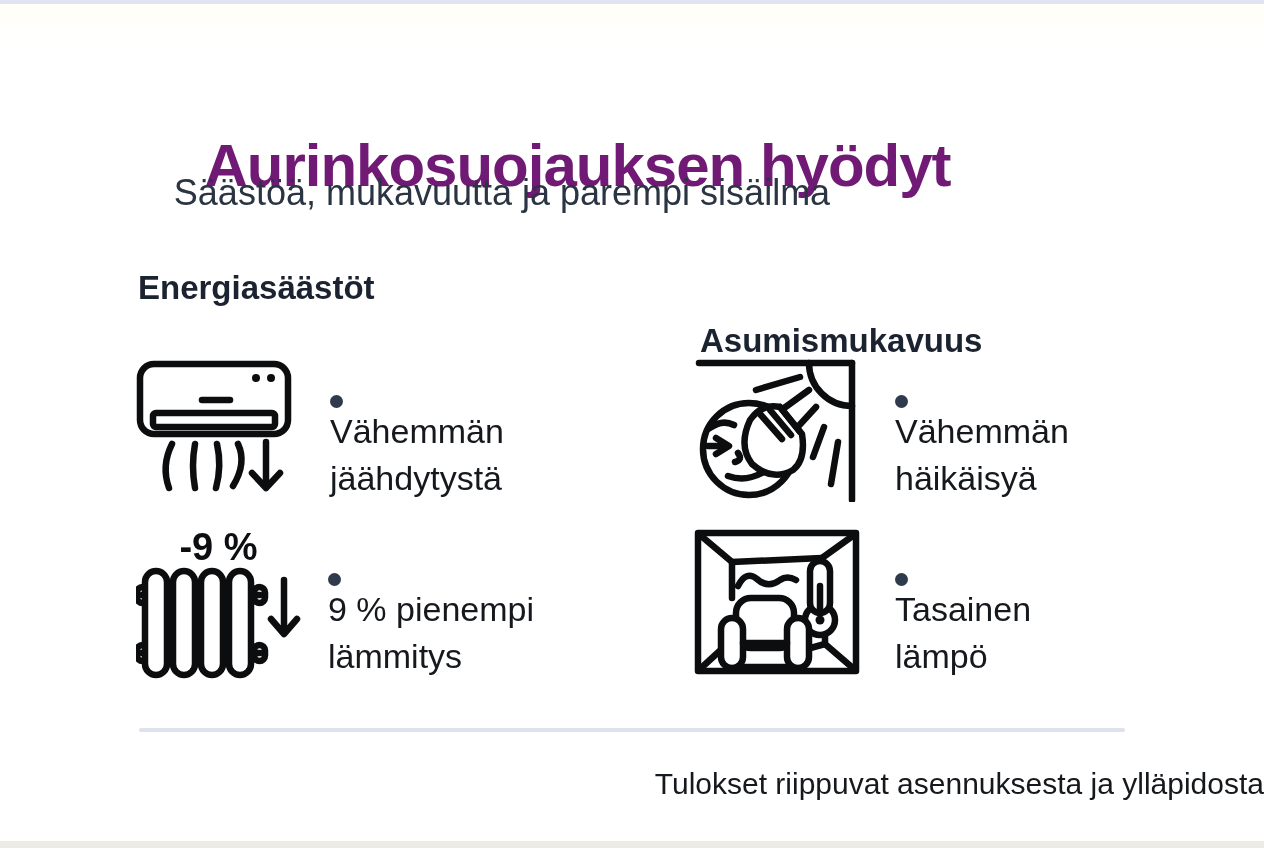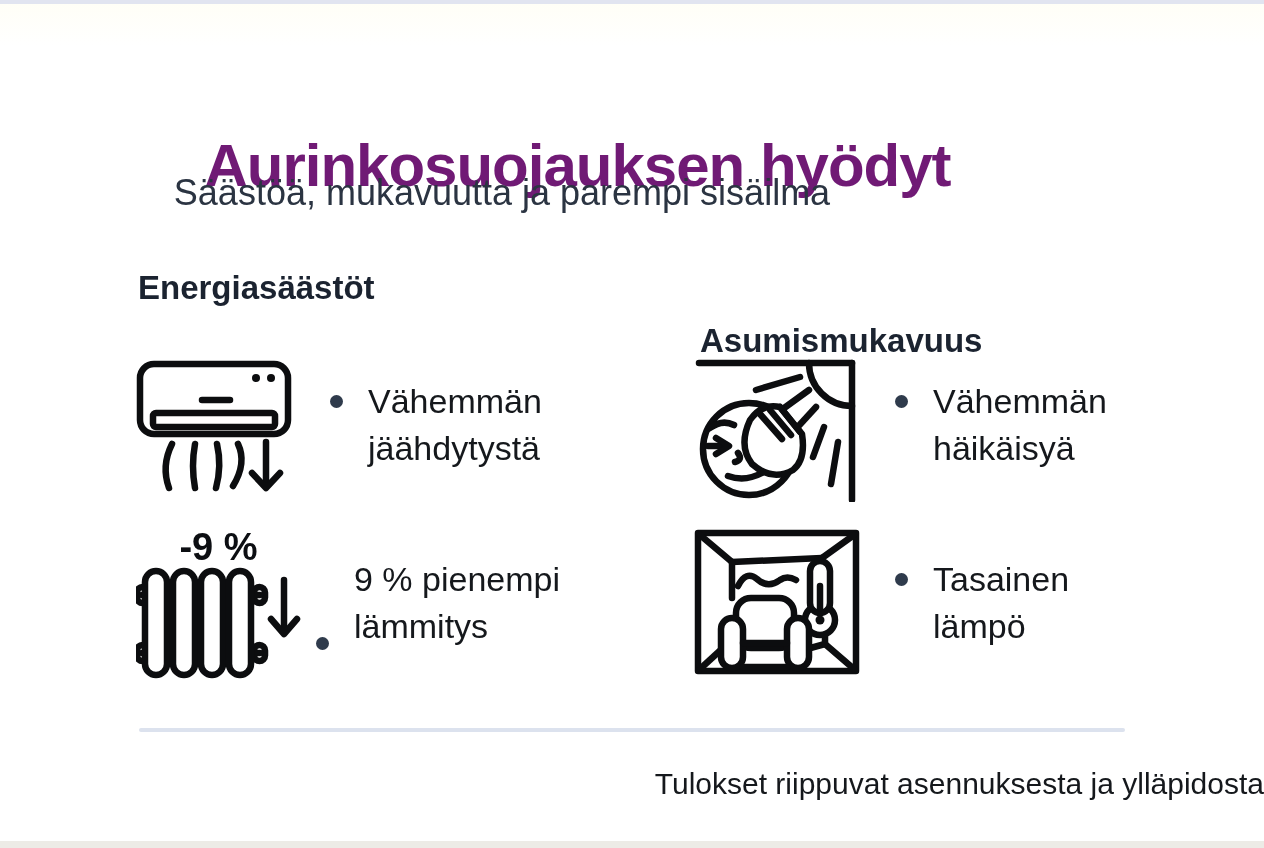--- a/index.html
+++ b/index.html
@@ -30,21 +30,21 @@
   svg.ico{display:block;}
   .ico path,.ico rect,.ico circle{fill:none;stroke:#0c0d0f;stroke-width:6.5;stroke-linecap:round;stroke-linejoin:round;}
   .ico .fillwhite{fill:#ffffff;}
   .ico .solid{fill:#0c0d0f;stroke:none;}
 
   .badge{
     position:absolute;width:165px;text-align:center;
     font-size:38px;font-weight:700;color:#0c0e12;line-height:1;
   }
 
-  .bullet{position:absolute;display:flex;align-items:flex-start;}
+  .bullet{position:absolute;display:flex;align-items:flex-start;flex-direction:column;}
   .bullet .dot{
     width:13px;height:13px;border-radius:50%;background:#2f3b4c;
     margin-top:17px;margin-right:25px;flex:0 0 auto;
   }
   .bullet .txt{
     font-size:34px;line-height:47px;color:#15181c;white-space:pre-line;
   }
 
   .divider{
     position:absolute;top:728px;left:139px;width:986px;height:4px;
@@ -101,21 +101,21 @@
     <path d="M61 32 V80"></path>
     <path d="M89 32 V80"></path>
     <rect class="fillwhite" x="9" y="5" width="22" height="104" rx="11"></rect>
     <rect class="fillwhite" x="37" y="5" width="22" height="104" rx="11"></rect>
     <rect class="fillwhite" x="65" y="5" width="22" height="104" rx="11"></rect>
     <rect class="fillwhite" x="93" y="5" width="22" height="104" rx="11"></rect>
     <path d="M148 14 V66"></path>
     <path d="M135 53 L148 68 L161 53"></path>
   </svg>
 </div>
-<div class="bullet" style="left:316px;top:556px;width:280px;align-items:flex-end;">
+<div class="bullet" style="left:328px;top:556px;width:280px;">
   <span class="dot"></span>
   <div class="txt">9 % pienempi
 lämmitys</div>
 </div>
 
 <div class="icon-box" style="left:692px;top:354px;">
   <svg class="ico" width="172" height="148" viewBox="0 0 172 148">
     <path d="M7 9 H160"></path>
     <path d="M160 9 V146"></path>
     <path d="M117 9 A43 43 0 0 0 160 52"></path>

